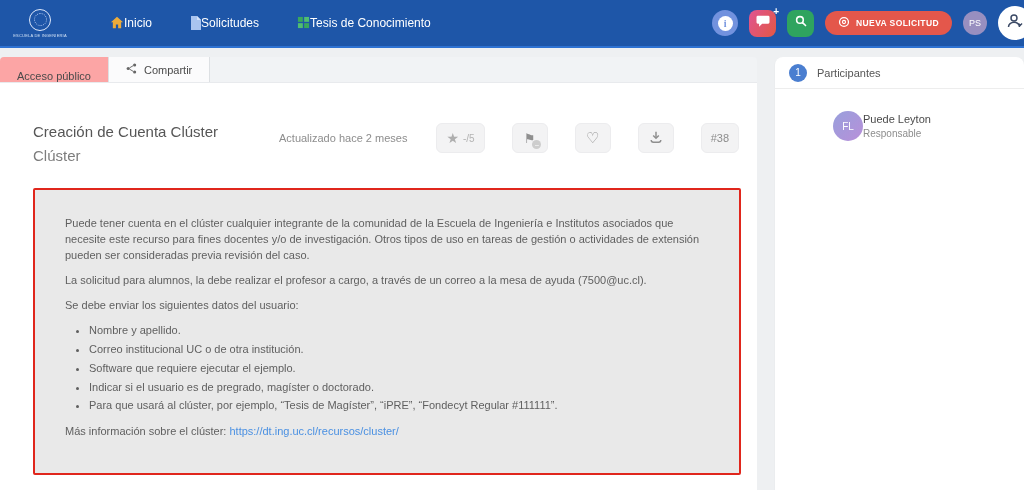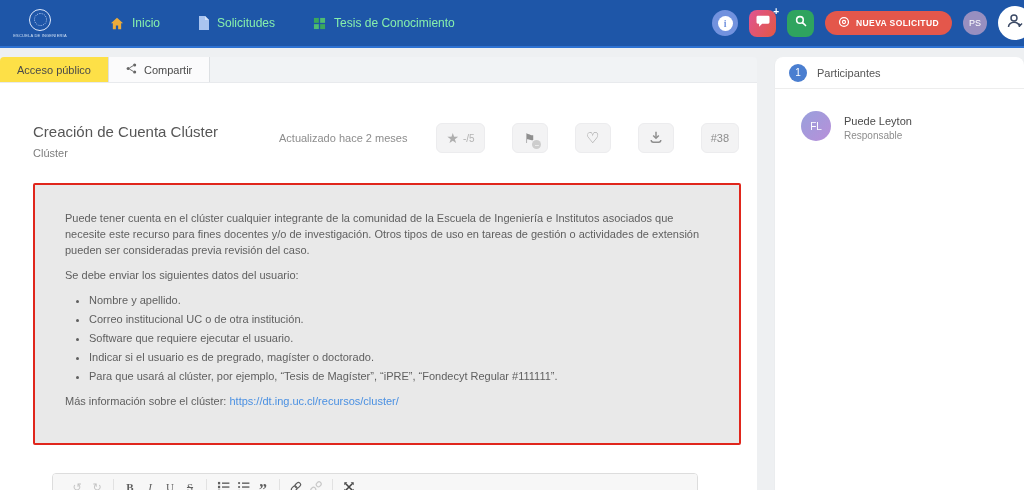--- a/index.html
+++ b/index.html
@@ -8,21 +8,21 @@
 
   
   .navbar { height:48px; background:#1e56a8; border-bottom:2px solid #2e72d2;
             display:flex; align-items:center; padding:0 0 0 18px; }
   .logo { width:44px; display:flex; flex-direction:column; align-items:center; cursor:pointer; }
   .seal { width:22px; height:22px; border-radius:50%; border:1.5px solid #dce7fb;
           display:flex; align-items:center; justify-content:center; }
   .seal-inner { width:13px; height:13px; border-radius:50%; border:1px dotted #b9cdf2; }
   .logo-caption { font-size:4px; color:#cfe0f5; margin-top:2px; white-space:nowrap; letter-spacing:.2px; }
   .nav-items { display:flex; align-items:center; margin-left:36px; }
-  .nav-item { display:flex; align-items:flex-end; gap:8px; color:#86efac; font-size:12px;
+  .nav-item { display:flex; align-items:flex-start; color:#ffffff; font-size:12px;
               padding:8px 12px; margin-right:14px; cursor:pointer; }
   .nav-item svg { display:block; }
   .nav-right { margin-left:auto; display:flex; align-items:center; gap:11px; }
   .round-btn { width:26px; height:26px; border-radius:50%; background:#7292de;
                display:flex; align-items:center; justify-content:center; cursor:pointer; }
   .info-circle { width:15px; height:15px; border-radius:50%; background:#fff; color:#7292de;
                  font-size:10px; font-weight:bold; display:flex; align-items:center; justify-content:center;
                  font-family:"Liberation Serif", serif; }
   .sq-btn { width:27px; height:27px; border-radius:8px; display:flex; align-items:center;
             justify-content:center; cursor:pointer; position:relative; }
@@ -38,27 +38,27 @@
               display:flex; align-items:center; justify-content:center; cursor:pointer; }
 
   
   .page { display:flex; padding-top:9px; }
   .main-col { width:757px; }
   .main-card { background:transparent; }
   .tabbar { height:26px; background:#f1f3f5; border-bottom:1px solid #e8eaed; display:flex;
             border-radius:4px 4px 0 0; overflow:hidden; }
   .tab { display:flex; align-items:center; gap:7px; padding:0 17px; font-size:11px; color:#4a4a4a;
          background:#fbfbfc; border-right:1px solid #dde0e3; cursor:pointer; }
-  .tab.active { background:#fde047; }
+  .tab.active { background:#fca5a5;align-items:flex-end; }
   .card-body { background:#fff; min-height:407px; }
 
   
   .article-header { display:flex; align-items:flex-start; padding:40px 18px 0 33px; }
   .title { font-size:15px; color:#565656; }
-  .category { font-size:11px; color:#7d7d7d; margin-top:7px; }
+  .category { font-size:15px; color:#7d7d7d; margin-top:7px; }
   .header-right { margin-left:auto; display:flex; align-items:center; gap:27px; }
   .updated { font-size:11px; color:#8d8d8d; margin-right:2px; }
   .act-btn { height:30px; min-width:36px; background:#f3f3f4; border:1px solid #ececee;
              border-radius:6px; display:flex; align-items:center; justify-content:center;
              color:#9a9a9a; cursor:pointer; padding:0 9px; gap:4px; font-family:inherit; font-size:13px; }
   .star-glyph { font-size:14px; color:#aeaeae; }
   .rate-txt { font-size:10px; color:#b3b3b3; }
   .flag-wrap { position:relative; font-size:13px; color:#8f8f8f; }
   .flag-badge { position:absolute; right:-6px; bottom:-3px; width:9px; height:9px; border-radius:50%;
                 background:#cdcdcd; color:#fff; font-size:7px; line-height:9px; text-align:center; }
@@ -92,21 +92,21 @@
 
   
   .sidebar-col { margin-left:18px; width:249px; }
   .sidebar-card { background:#fff; border-radius:8px 8px 0 0; min-height:433px;
                   box-shadow:0 1px 2px rgba(0,0,0,.06); }
   .sb-header { display:flex; align-items:center; gap:10px; padding:8px 14px; height:32px;
                border-bottom:1px solid #ededed; }
   .count-badge { width:18px; height:18px; border-radius:50%; background:#4a7ed0; color:#fff;
                  font-size:10px; display:flex; align-items:center; justify-content:center; }
   .sb-title { font-size:11px; color:#555; }
-  .participant { display:flex; align-items:flex-end; gap:13px; padding:22px 16px 0 26px; }
+  .participant { display:flex; align-items:center; padding:22px 16px 0 26px;margin-left:32px; }
   .avatar-fl { width:30px; height:30px; border-radius:50%; color:#fff; font-size:10px;
                background:linear-gradient(135deg,#98a0dc,#b88fd9);
                display:flex; align-items:center; justify-content:center; flex:none; }
   .p-name { font-size:11px; color:#4a4a4a; }
   .p-role { font-size:10px; color:#8d8d8d; margin-top:3px; }
 </style>
 </head>
 <body>
 
 <div class="navbar">
@@ -239,25 +239,26 @@
                     <path d="M2.5 11.5 q0 2.5 2.5 2.5 h6 q2.5 0 2.5 -2.5" fill="none" stroke="#8f8f8f" stroke-width="1.6"></path>
                   </svg>
               </span>
             </div>
             <div class="act-btn num-btn">#38</div>
           </div>
         </div>
 
         <div class="kb-box">
           <p>Puede tener cuenta en el clúster cualquier integrante de la comunidad de la Escuela de Ingeniería e Institutos asociados que necesite este recurso para fines  docentes y/o de investigación. Otros tipos de uso en tareas de gestión o actividades de extensión pueden ser consideradas previa revisión del caso.</p>
+          <p>La solicitud para alumnos, la debe realizar el profesor a cargo,  a través de  un correo a la mesa de ayuda (7500@uc.cl).</p>
           <p>Se debe enviar los siguientes datos del usuario:</p>
           <ul>
             <li>Nombre y apellido.</li>
             <li>Correo institucional UC o de otra institución.</li>
-            <li>Software que requiere ejecutar el usuario.</li>
+            <li>Software que requiere ejecutar el ejemplo.</li>
             <li>Indicar si el usuario es de pregrado, magíster o doctorado.</li>
             <li>Para que usará al clúster, por ejemplo, “Tesis de Magíster”, “iPRE”, “Fondecyt Regular #111111”.</li>
           </ul>
           <p><span>Más información sobre el clúster: </span><a class="kb-link">https://dt.ing.uc.cl/recursos/cluster/</a></p>
         </div>
 
         <div class="editor">
           <div class="toolbar">
             <div class="tb-group">
               <button class="tb-btn disabled">↺</button>

